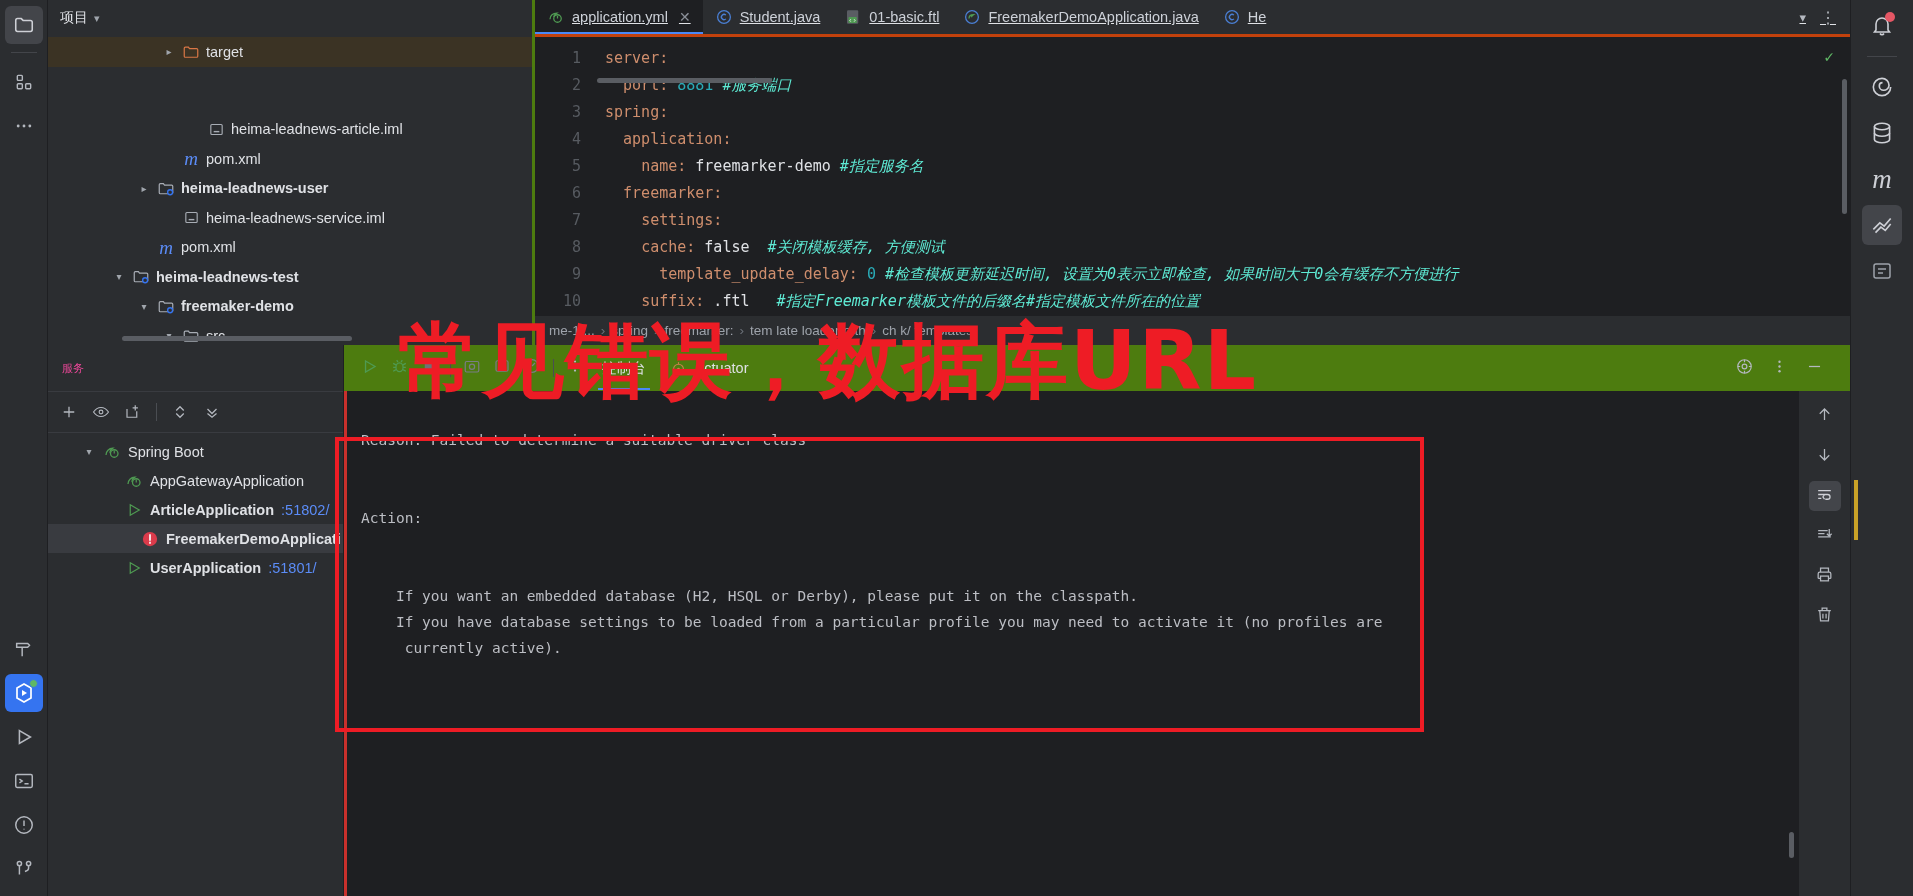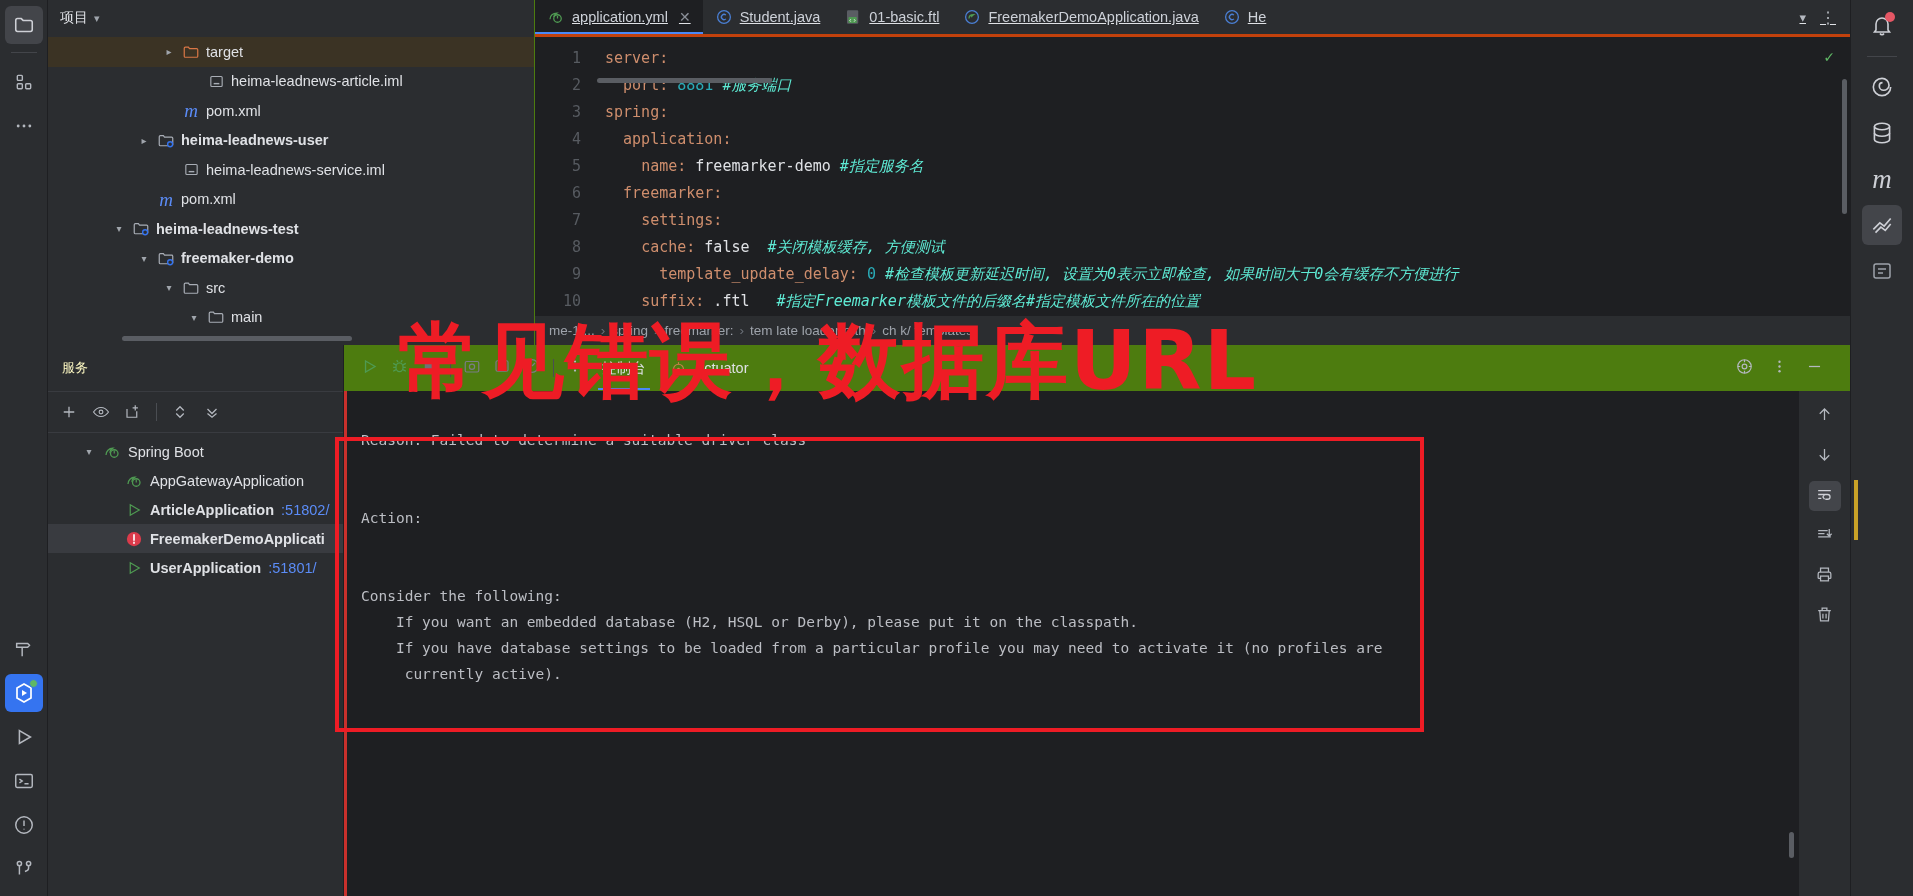--- a/index.html
+++ b/index.html
@@ -33,21 +33,21 @@
                border-radius:50%; background:#5fb865; border:1.5px solid #3574f0;}
 
   
   .main-col { flex: 1; display: flex; flex-direction: column; min-width: 0; }
 
   .upper { display: flex; height: 345px; flex: 0 0 345px; }
 
   
   .project-panel {
     width: 487px; flex: 0 0 487px; background: #2b2d30;
-    border-right: 1px solid #4d7c0f; display: flex; flex-direction: column;
+    border-right: 3px solid #4d7c0f; display: flex; flex-direction: column;
     position: relative;
   }
   .panel-header {
     height: 36px; display: flex; align-items: center; padding: 0 12px;
     font-size: 14px; color: #dfe1e5; gap: 6px;
   }
   .panel-header .chev { color: #9ea3ab; font-size: 11px; }
   .tree { flex: 1; overflow: hidden; padding-top: 1px; font-size: 14.5px; }
   .tree-row {
     height: 29.5px; display: flex; align-items: center; gap: 6px;
@@ -100,21 +100,21 @@
   .breadcrumb {
     height:30px; display:flex; align-items:center; gap:6px; padding:0 14px;
     font-size:13.5px; color:#9ea3ab; background:#2b2d30; border-top:1px solid #1e1f22;
     white-space:nowrap;
   }
   .breadcrumb .sepc { color:#6b7078; }
 
   
   .lower { flex:1; display:flex; min-height:0; }
   .svc-left { width:296px; flex:0 0 296px; background:#2b2d30; border-right:1px solid #1e1f22; display:flex; flex-direction:column;}
-  .svc-title { height:46px; display:flex; align-items:center; padding:0 14px; font-size:13px; color:#fef9c3;}
+  .svc-title { height:46px; display:flex; align-items:center; padding:0 14px; font-size:11px; color:#ec4899;}
   .svc-toolbar { height:42px; display:flex; align-items:center; gap:14px; padding:0 12px;
                  border-top:1px solid #393b40; border-bottom:1px solid #393b40; color:#b4b8bf;}
   .svc-toolbar .divider { width:1px; height:18px; background:#4a4d52; }
   .svc-tree { flex:1; font-size:14.5px; padding-top:4px; }
   .svc-row { height:29px; display:flex; align-items:center; gap:7px; white-space:nowrap; padding-left:8px;}
   .svc-row.sel { background:#393b40; }
   .port { color:#5b8cf7; font-weight:normal; }
 
   .console-col { flex:1; display:flex; flex-direction:column; min-width:0; background:#4d7c0f;}
   .run-toolbar { height:46px; display:flex; align-items:center; gap:0; padding:0 10px; position:relative;}
@@ -242,21 +242,21 @@
         <div class="tree" id="project-tree">
             <div class="tree-row sel" style="padding-left: 114px;">
               <span class="tw">▸</span>
               <span class="ic">
                 <svg width="18" height="18" viewBox="0 0 24 24" fill="none" stroke="#d97746" stroke-width="1.6">
                   <path d="M3 7a1.5 1.5 0 0 1 1.5-1.5h4L10 7.5h9.5A1.5 1.5 0 0 1 21 9v8.5a1.5 1.5 0 0 1-1.5 1.5h-15A1.5 1.5 0 0 1 3 17.5z"></path>
                 </svg>
               </span>
               <span class="">target</span>
             </div>
-            <div class="tree-row" style="padding-left: 139px;">
+            <div class="tree-row" style="padding-left: 139px; margin-top: 48px;">
               <span class="tw"></span>
               <span class="ic">
                 <svg width="17" height="17" viewBox="0 0 24 24" fill="none" stroke="#a8adb5" stroke-width="1.6">
                   <rect x="4" y="5" width="16" height="14" rx="1.5"></rect>
                   <path d="M8 15h8" stroke-width="2"></path>
                 </svg>
               </span>
               <span class="">heima-leadnews-article.iml</span>
             </div>
             <div class="tree-row" style="padding-left: 114px;">
@@ -491,21 +491,21 @@
             <div class="svc-row" style="padding-left: 56px;">
               <span class="tw"></span>
               <span class="ic">
                 <svg width="18" height="18" viewBox="0 0 24 24" fill="none" stroke="#4f9a52" stroke-width="1.6">
                   <path d="M7 5l12 7-12 7z"></path>
                 </svg>
               </span>
               <span class="bold">ArticleApplication</span>
               <span class="port">:51802/</span>
             </div>
-            <div class="svc-row sel" style="padding-left: 56px;">
+            <div class="svc-row sel" style="padding-left: 72px;">
               <span class="tw"></span>
               <span class="ic">
                 <svg width="18" height="18" viewBox="0 0 24 24">
                   <circle cx="12" cy="12" r="9.5" fill="#db3b4b"></circle>
                   <path d="M12 6.5v7M12 16.3v1.2" stroke="#fff" stroke-width="2.2" stroke-linecap="round"></path>
                 </svg>
               </span>
               <span class="bold">FreemakerDemoApplicati</span>
             </div>
             <div class="svc-row" style="padding-left: 56px;">
@@ -598,21 +598,20 @@
         <div class="console-wrap">
           <div class="console" id="console">
             <div class="console-scroll"></div>
               <div></div>
               <div>Reason: Failed to determine a suitable driver class</div>
               <div></div>
               <div></div>
               <div>Action:</div>
               <div></div>
               <div></div>
-              <div>Consider the following:</div>
               <div>    If you want an embedded database (H2, HSQL or Derby), please put it on the classpath.</div>
               <div>    If you have database settings to be loaded from a particular profile you may need to activate it (no profiles are</div>
               <div>     currently active).</div>
             </div>
           <div class="console-tools" id="console-tools">
               <span class="ct-btn">
                 <span><svg width="19" height="19" viewBox="0 0 24 24" fill="none" stroke="#b4b8bf" stroke-width="1.6">
                     <path d="M12 19V5M6 11l6-6 6 6"></path>
                   </svg></span>
               </span>

